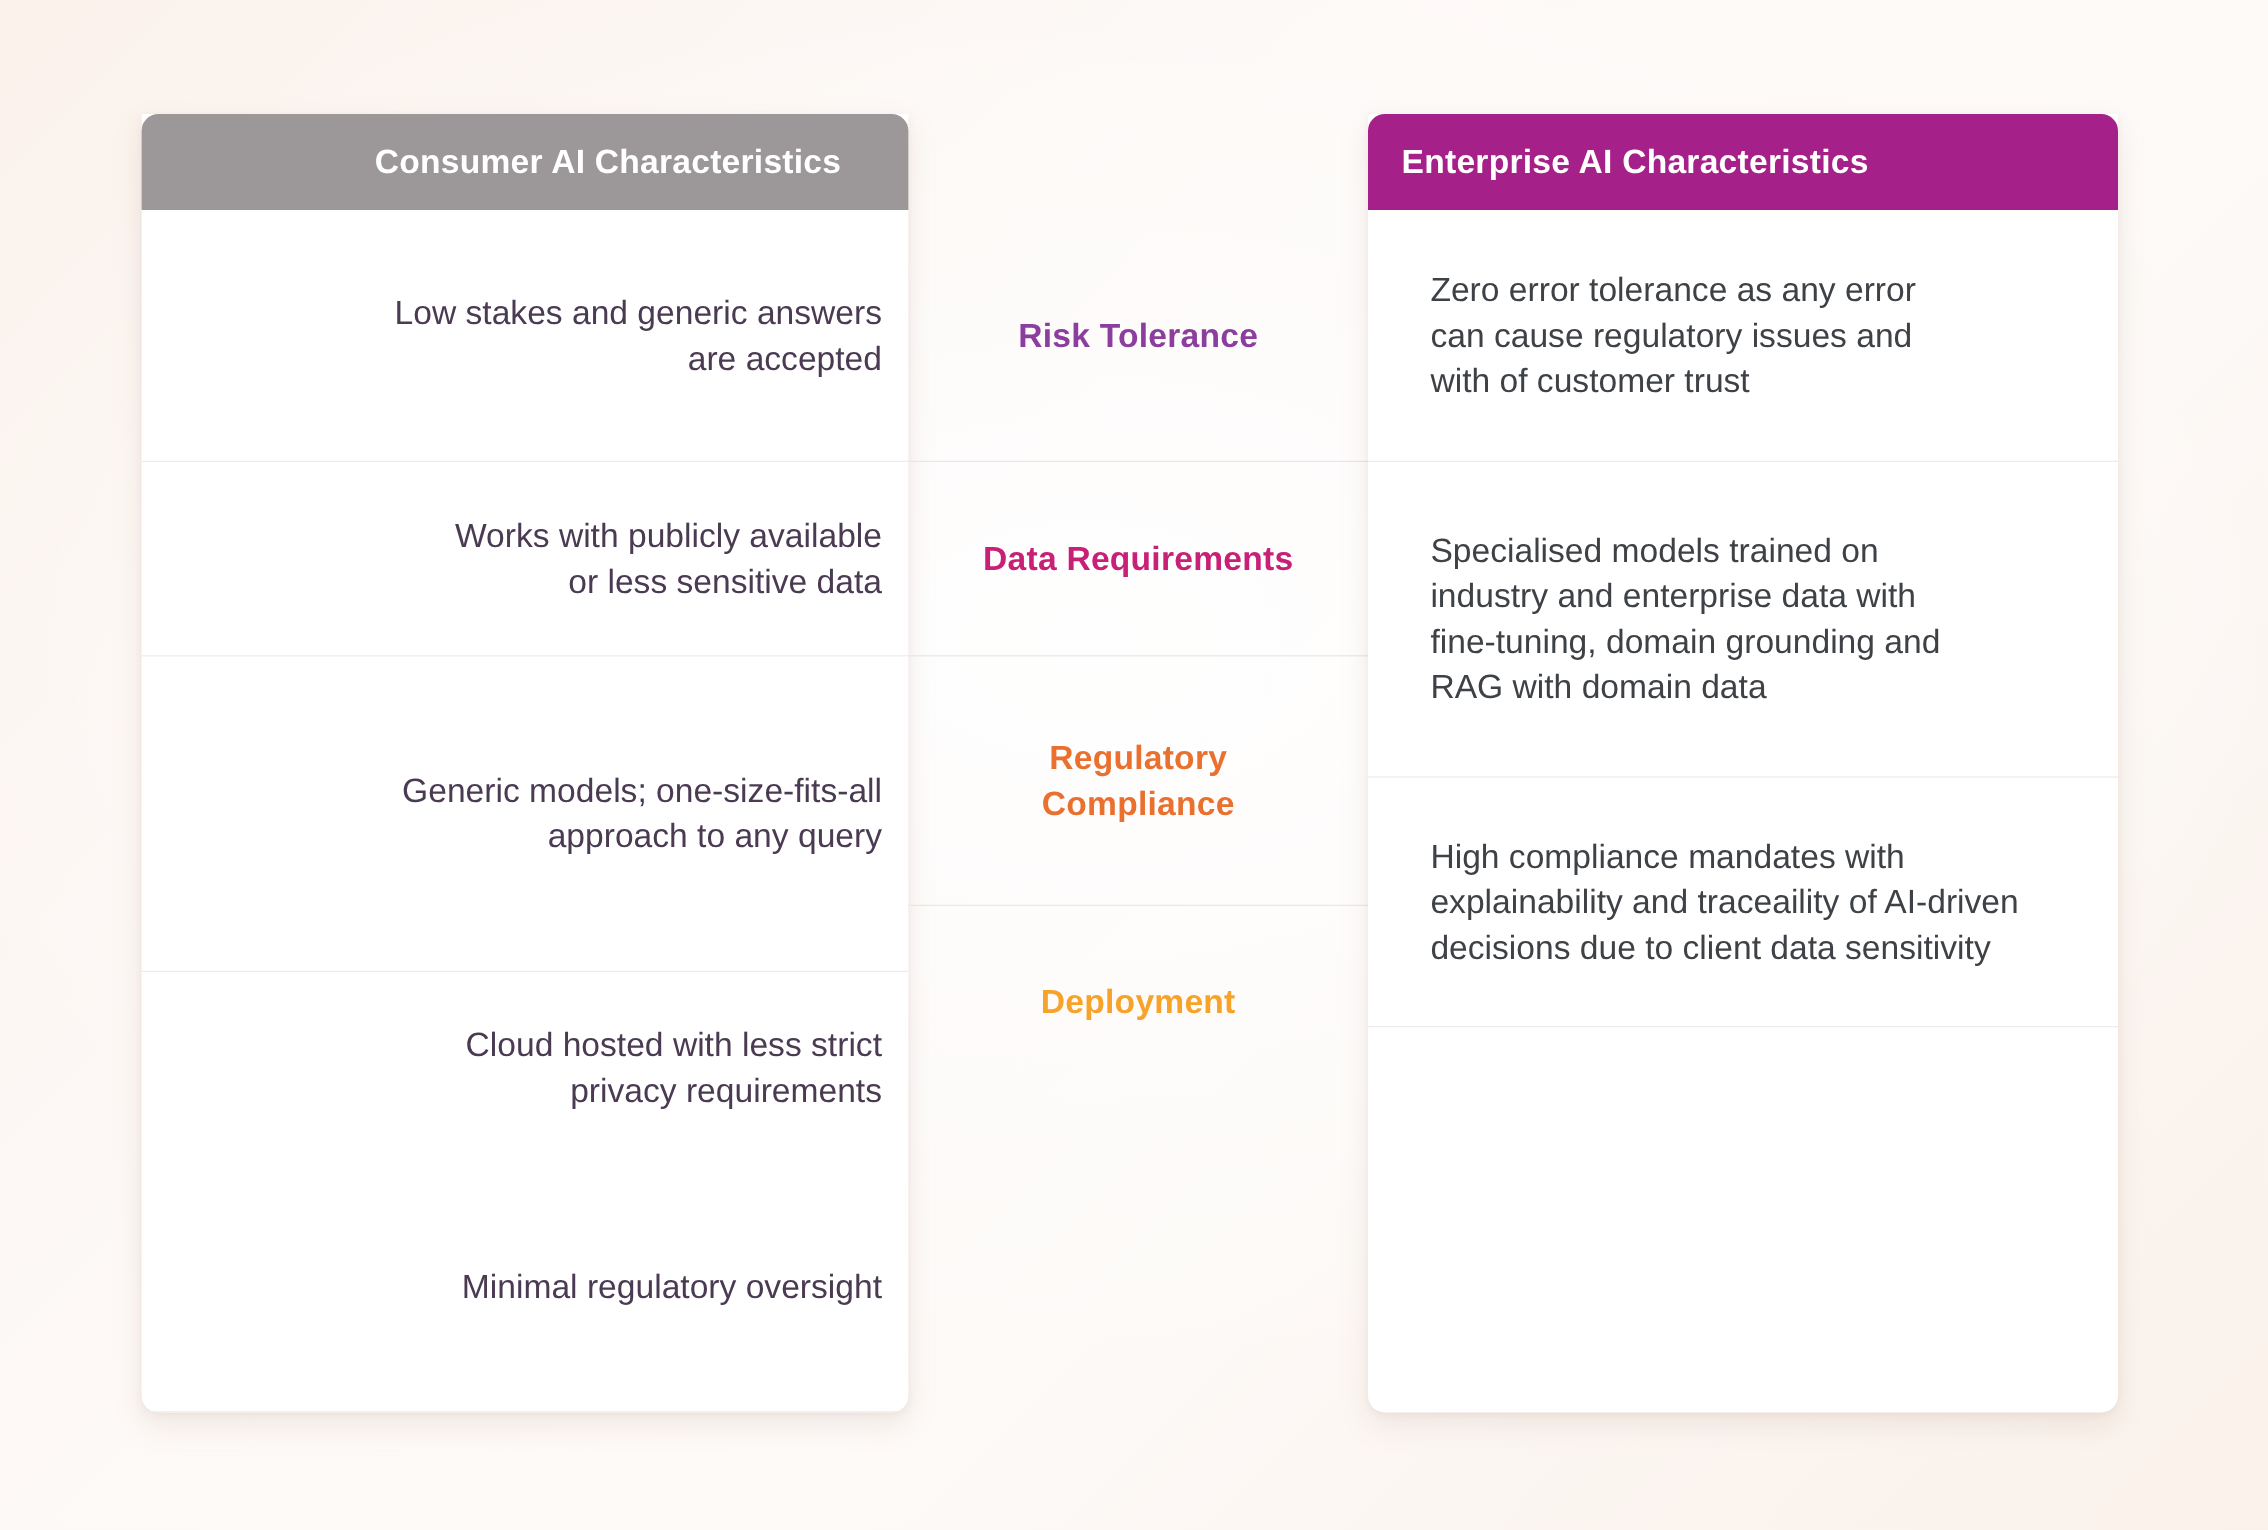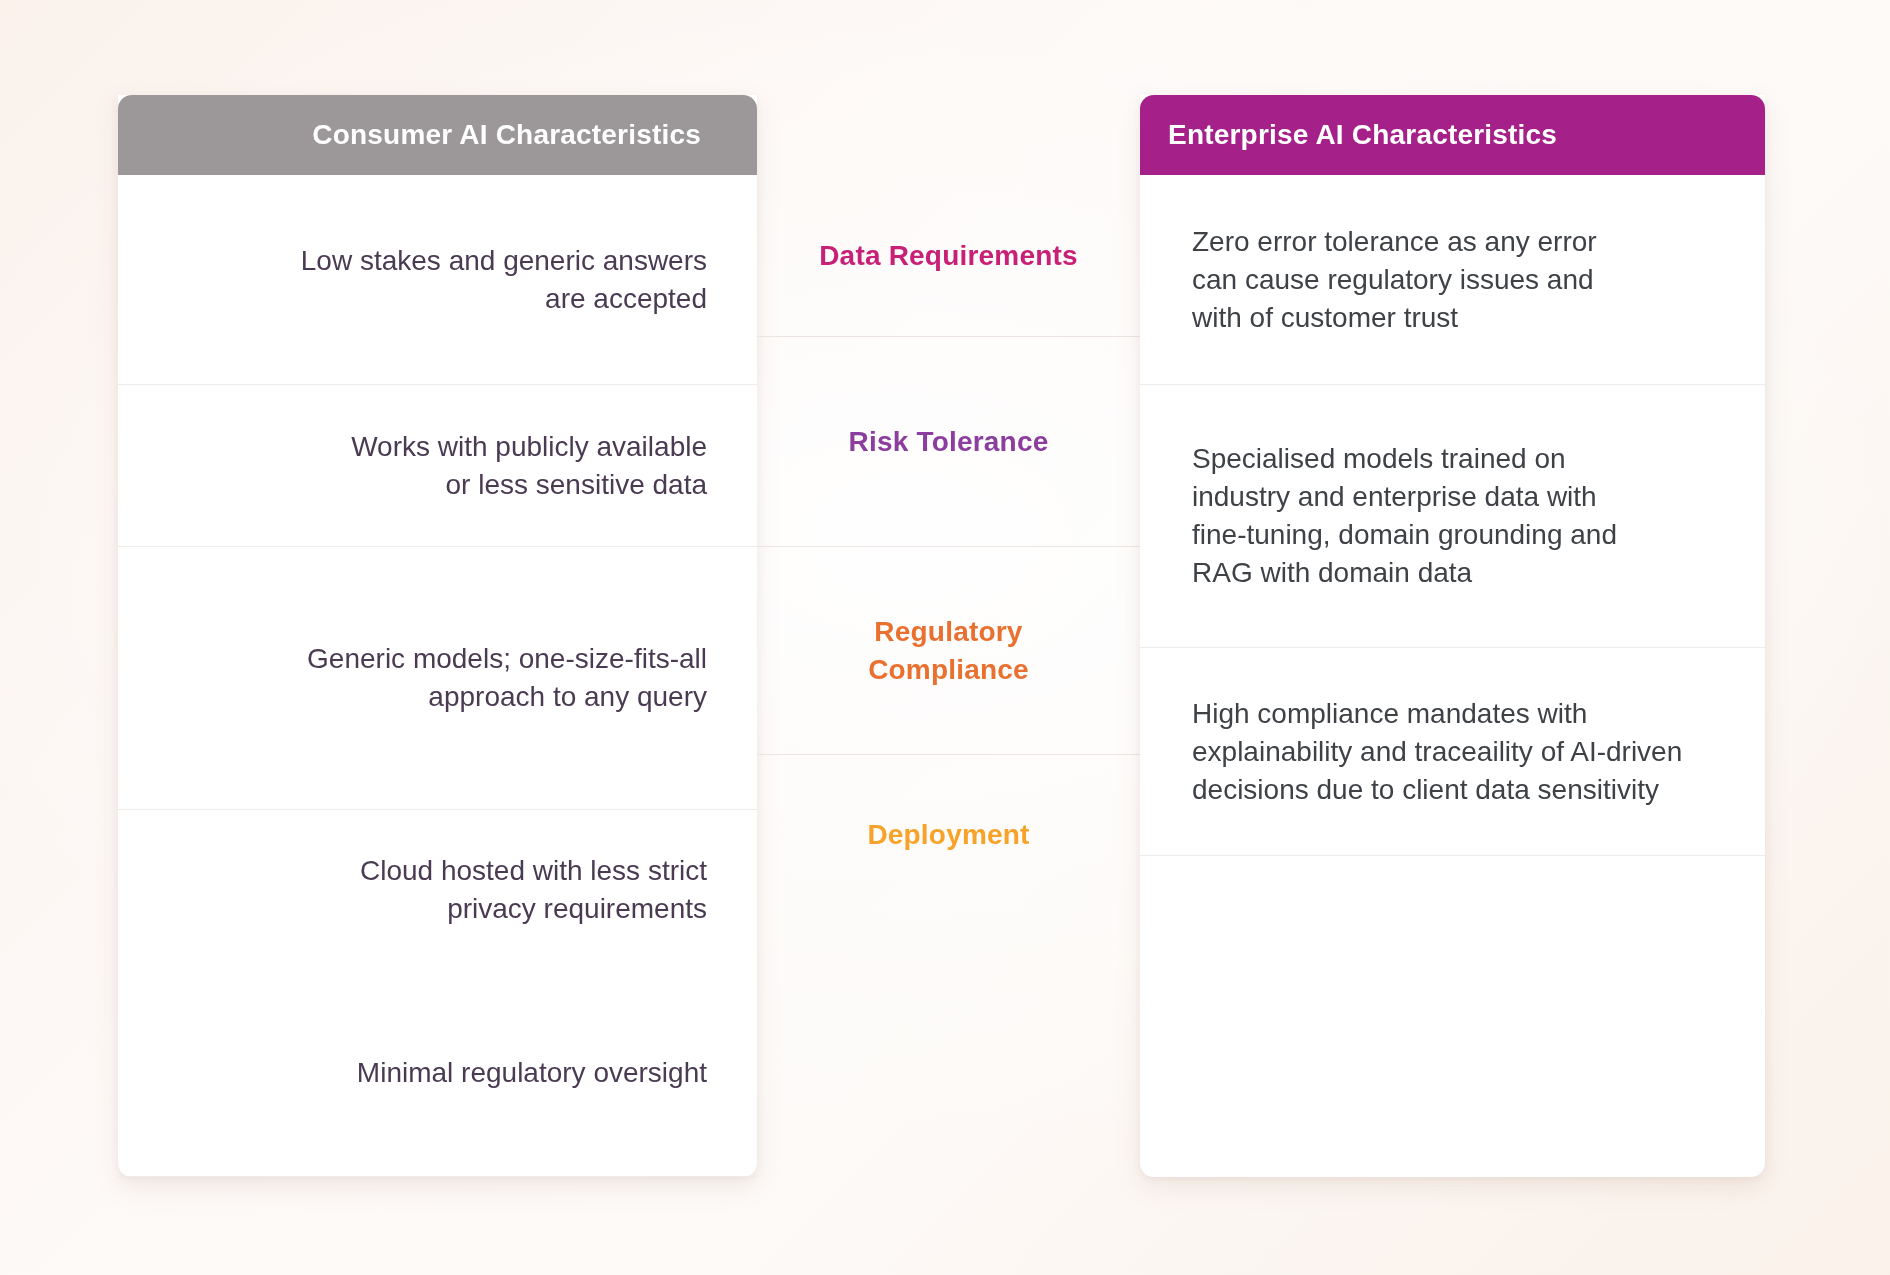--- a/index.html
+++ b/index.html
@@ -32,21 +32,21 @@
 
   .row{display:flex;align-items:center;box-sizing:border-box;}
   .rh1{height:210px;flex:0 0 210px;}
   .rh2{height:162px;flex:0 0 162px;}
   .rh3{height:263px;flex:0 0 263px;}
   .rh4{height:208px;flex:0 0 208px;}
   .rh5{height:159px;flex:0 0 159px;}
   .card .row.sep{border-bottom:1.5px solid #efebe9;}
   .mid-col .row.sep{border-bottom:1.5px solid #ece5e1;}
 
-  .card-left .row{justify-content:flex-end;padding-right:50px;}
+  .card-left .row{justify-content:flex-end;padding-right:22px;}
   .card-right .row{justify-content:flex-start;padding-left:52px;}
   .mid-col .row{justify-content:center;padding:0 10px;}
 
   .cell-text{
     margin:0;font-size:28px;line-height:38px;white-space:pre-line;font-weight:400;
   }
   .card-left .cell-text{text-align:right;}
   .card-right .cell-text{text-align:left;}
   .cat{
     margin:0;font-size:28px;line-height:38px;font-weight:700;
@@ -78,25 +78,25 @@
       <p class="cell-text">Cloud hosted with less strict
 privacy requirements</p>
     </div>
     <div class="row rh4 sep">
       <p class="cell-text">Minimal regulatory oversight</p>
     </div>
   </section>
 
   <section class="mid-col">
     <div class="hdr-spacer"></div>
+    <div class="row rh1 sep">
+      <p class="cat" style="color: rgb(139, 62, 158);">Risk Tolerance</p>
+    </div>
     <div class="row rh2 sep">
       <p class="cat" style="color: rgb(200, 32, 119);">Data Requirements</p>
-    </div>
-    <div class="row rh1 sep">
-      <p class="cat" style="color: rgb(139, 62, 158);">Risk Tolerance</p>
     </div>
     <div class="row rh4 sep">
       <p class="cat" style="color: rgb(233, 112, 46);">Regulatory
 Compliance</p>
     </div>
     <div class="row rh5">
       <p class="cat" style="color: rgb(247, 163, 41);">Deployment</p>
     </div>
   </section>
 

